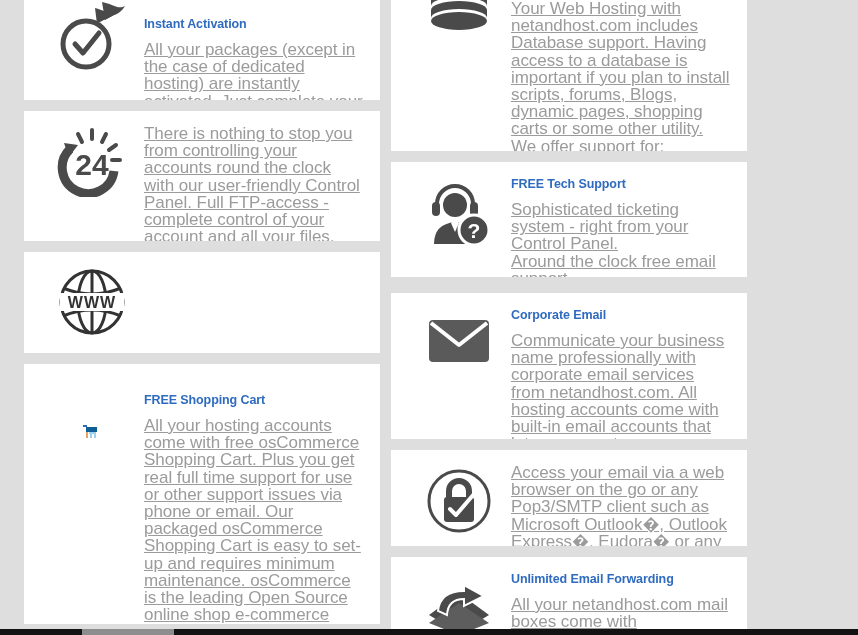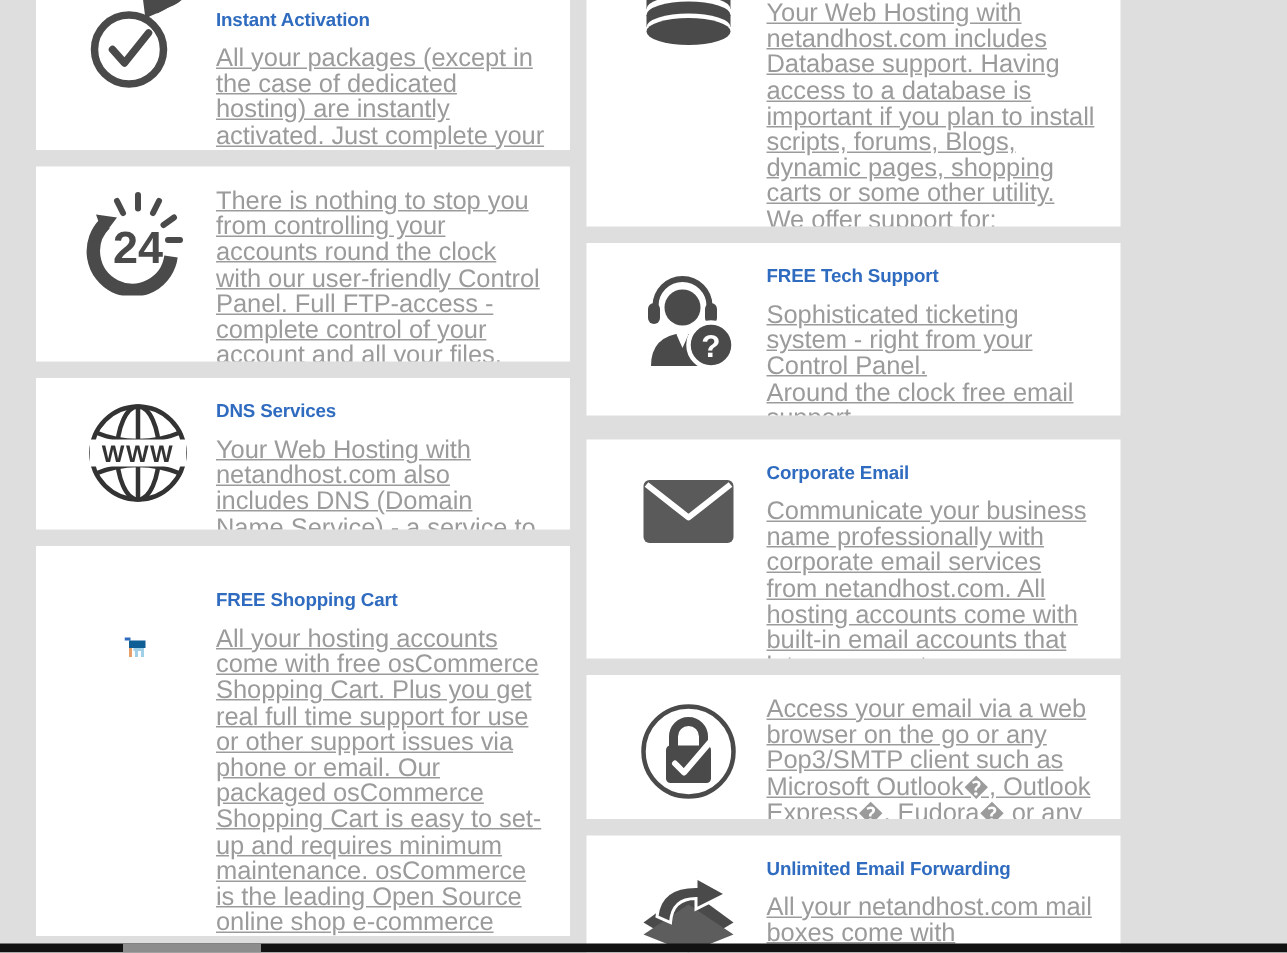--- a/index.html
+++ b/index.html
@@ -118,21 +118,21 @@
     background: #8d8d8d;
   }
 </style>
 </head>
 <body>
 
 <div class="page">
 
   <div class="col col-left">
 
-    <div class="card first-clip" style="height:100px; padding-top:5px;">
+    <div class="card first-clip" style="height:100px; padding-top:16px;">
       <div class="icon-col" style="padding-top:0;">
         <svg width="74" height="74" viewBox="0 0 74 74" style="margin-top:-16px;">
           <path d="M47 2 C58 4 63 10 70 6 C64 16 58 14 50 20 Z" fill="#4a4a4a"></path>
           <path d="M40 8 C50 11 55 14 62 12 C54 20 48 19 42 24 Z" fill="#4a4a4a"></path>
           <circle cx="31" cy="44" r="23" fill="none" stroke="#4a4a4a" stroke-width="5"></circle>
           <path d="M20 44 L28 53 L44 33" fill="none" stroke="#4a4a4a" stroke-width="5" stroke-linecap="round" stroke-linejoin="round"></path>
         </svg>
       </div>
       <div class="text-col">
         <div class="card-title">Instant Activation</div>
@@ -164,24 +164,20 @@
       <div class="icon-col">
         <svg width="68" height="68" viewBox="0 0 68 68">
           <circle cx="34" cy="34" r="31" fill="none" stroke="#333" stroke-width="3"></circle>
           <ellipse cx="34" cy="34" rx="14" ry="31" fill="none" stroke="#333" stroke-width="3"></ellipse>
           <line x1="34" y1="3" x2="34" y2="65" stroke="#333" stroke-width="3"></line>
           <path d="M5 20 Q34 32 63 20" fill="none" stroke="#333" stroke-width="3"></path>
           <path d="M5 48 Q34 36 63 48" fill="none" stroke="#333" stroke-width="3"></path>
           <rect x="2" y="25" width="64" height="18" fill="#ffffff"></rect>
           <text x="34" y="40" font-family="Liberation Sans, sans-serif" font-size="16" font-weight="bold" fill="#333" text-anchor="middle" letter-spacing="1">WWW</text>
         </svg>
-      </div>
-      <div class="text-col">
-        <div class="card-title">DNS Services</div>
-        <p class="card-body">Your Web Hosting with netandhost.com also includes DNS (Domain Name Service) - a service to map your domain name to our IP address.</p>
       </div>
     </div>
 
     <div class="card" style="height:260px;">
       <div class="icon-col" style="align-items:flex-start;">
         <svg class="cart-glyph" viewBox="0 0 18 16">
           <rect x="0" y="1" width="4" height="2" fill="#2f6bbf"></rect>
           <rect x="3" y="3" width="11" height="5" fill="#0f5e96"></rect>
           <rect x="3" y="8" width="2" height="6" fill="#e8a06a"></rect>
           <rect x="6" y="8" width="7" height="2" fill="#9fd0e8"></rect>

